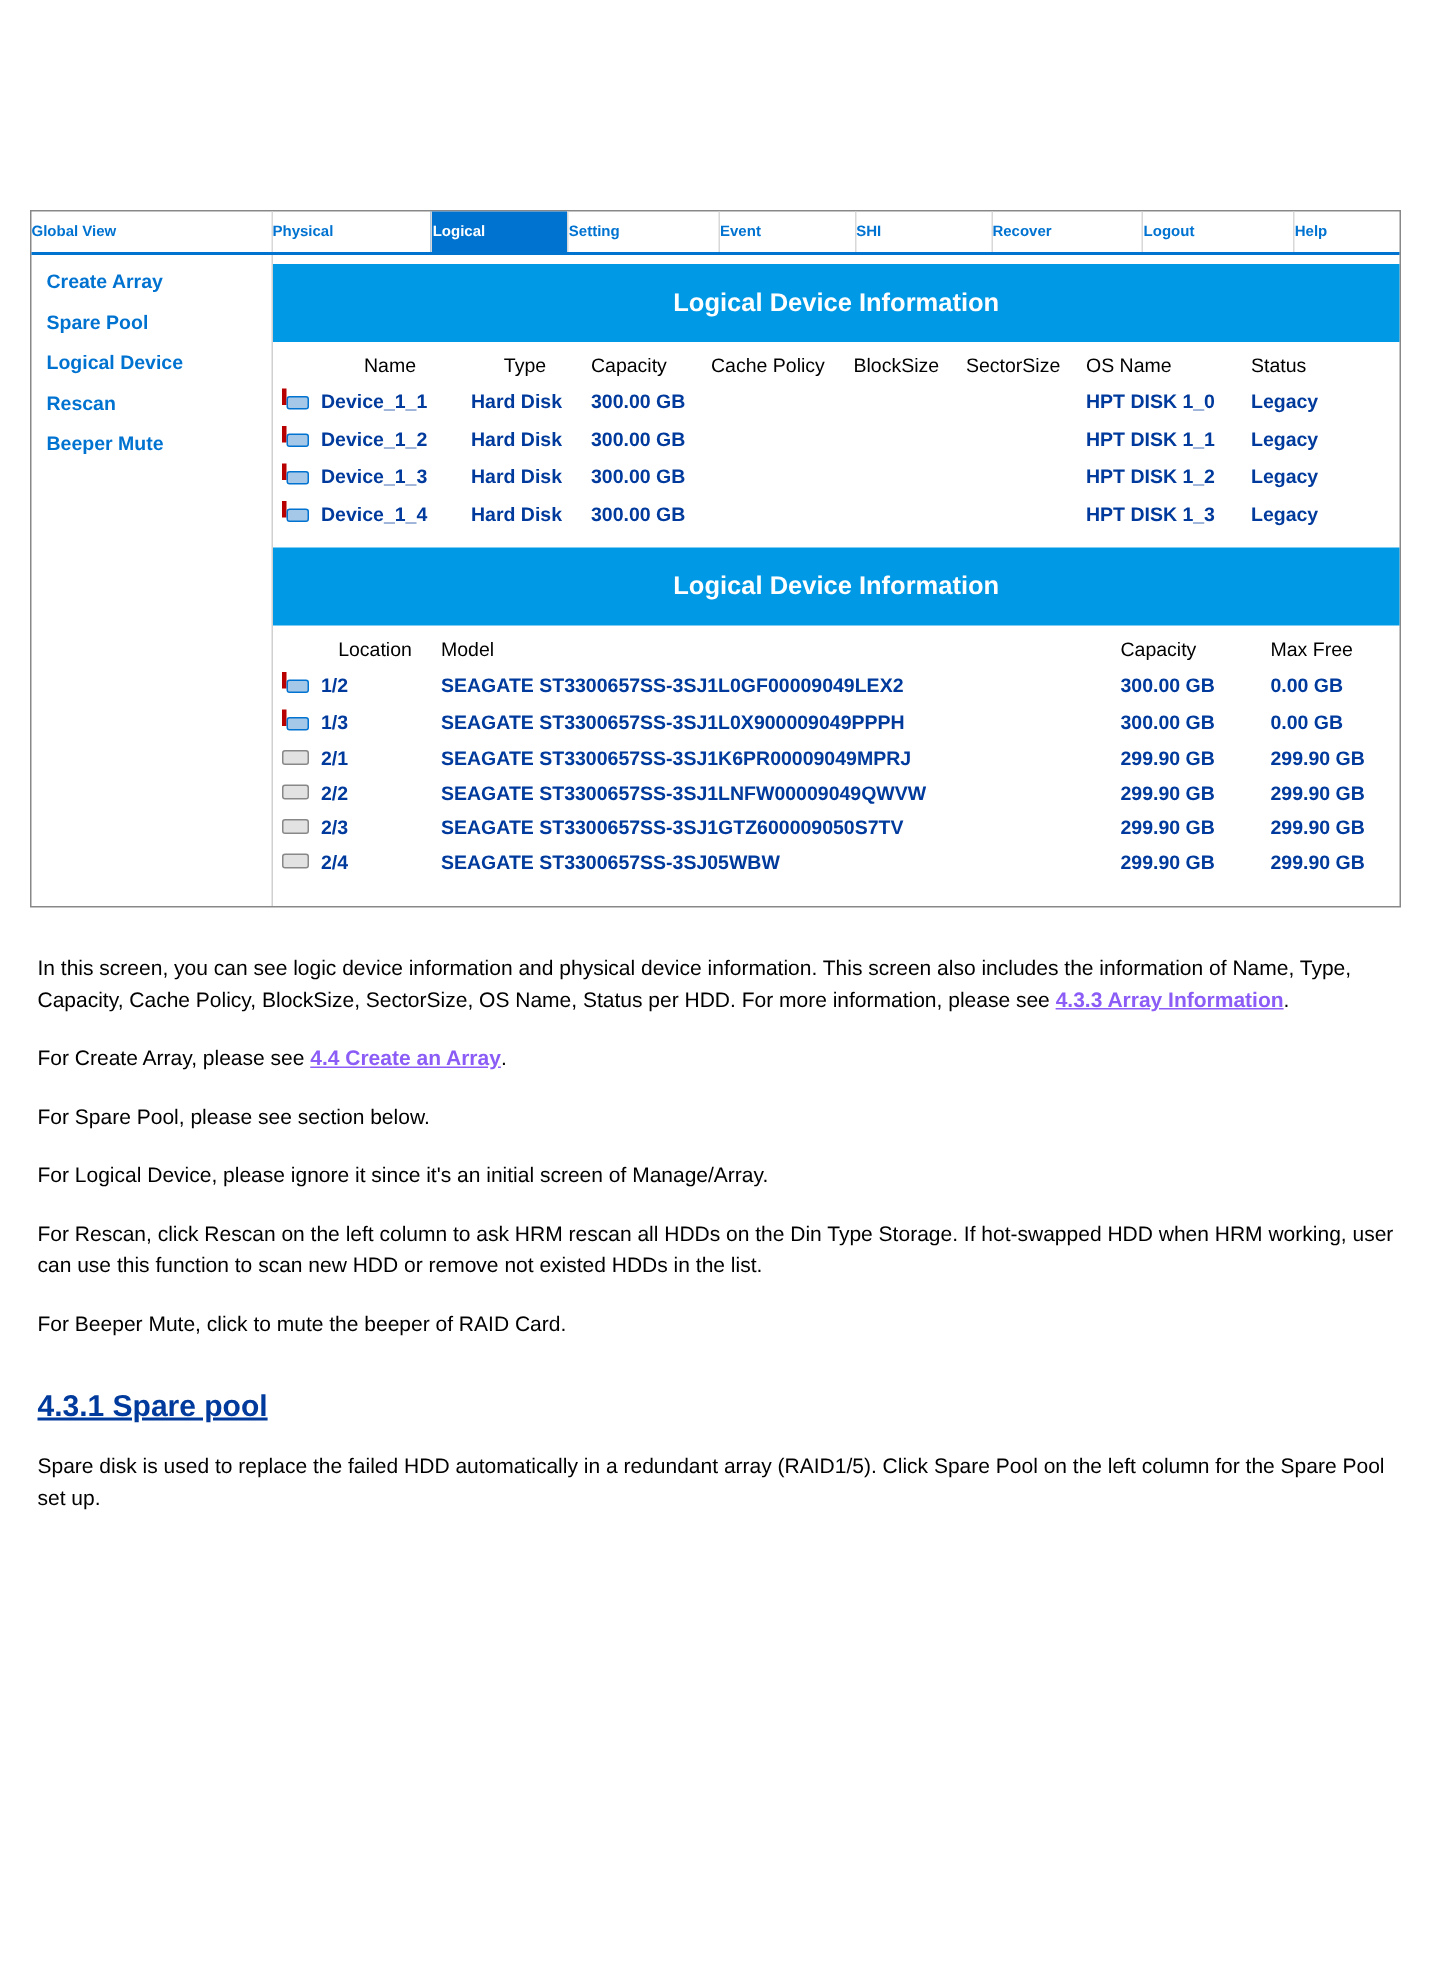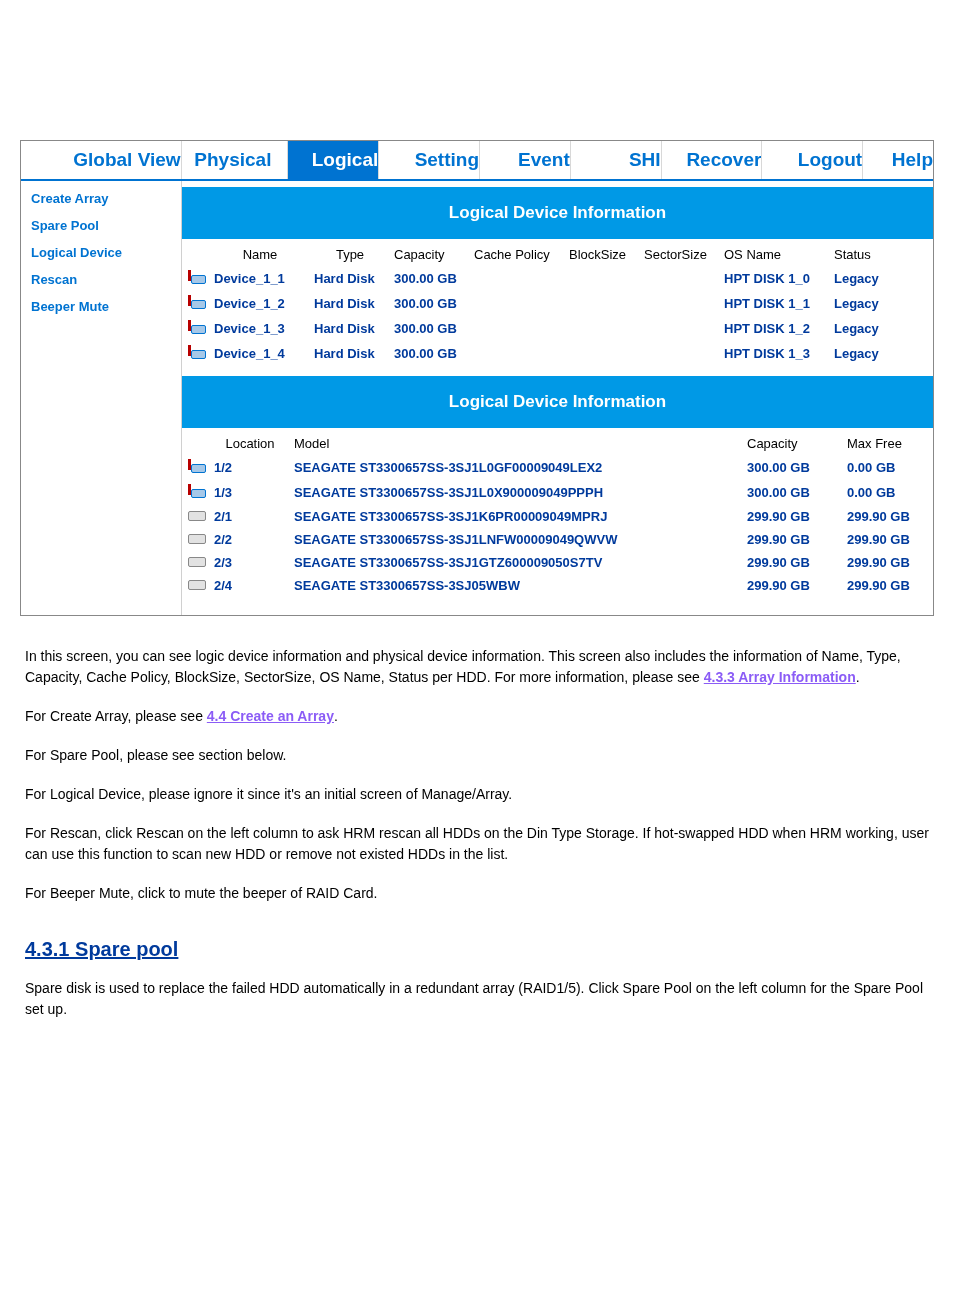--- a/index.html
+++ b/index.html
@@ -17,23 +17,23 @@
   .app {
     margin: 140px 20px 0 20px;
     border: 1px solid #888;
     background: #fff;
   }
   .nav {
     display: flex;
     border-bottom: 2px solid #0073d1;
   }
   .nav-cell {
-    text-align: right;
+    text-align: left;
     font-weight: bold;
-    font-size: 19px;
+    font-size: 10px;
     padding: 8px 0;
     border-left: 1px solid #d8d8d8;
     cursor: pointer;
   }
   .nav-cell:first-child { border-left: none; }
   .c-blue { color: #0073d1; }
   .nav-active { background: #0073d1; color: #fff; }
   
   .nav .w1 { width: 160px; }
   .nav .w2 { width: 90px; }

